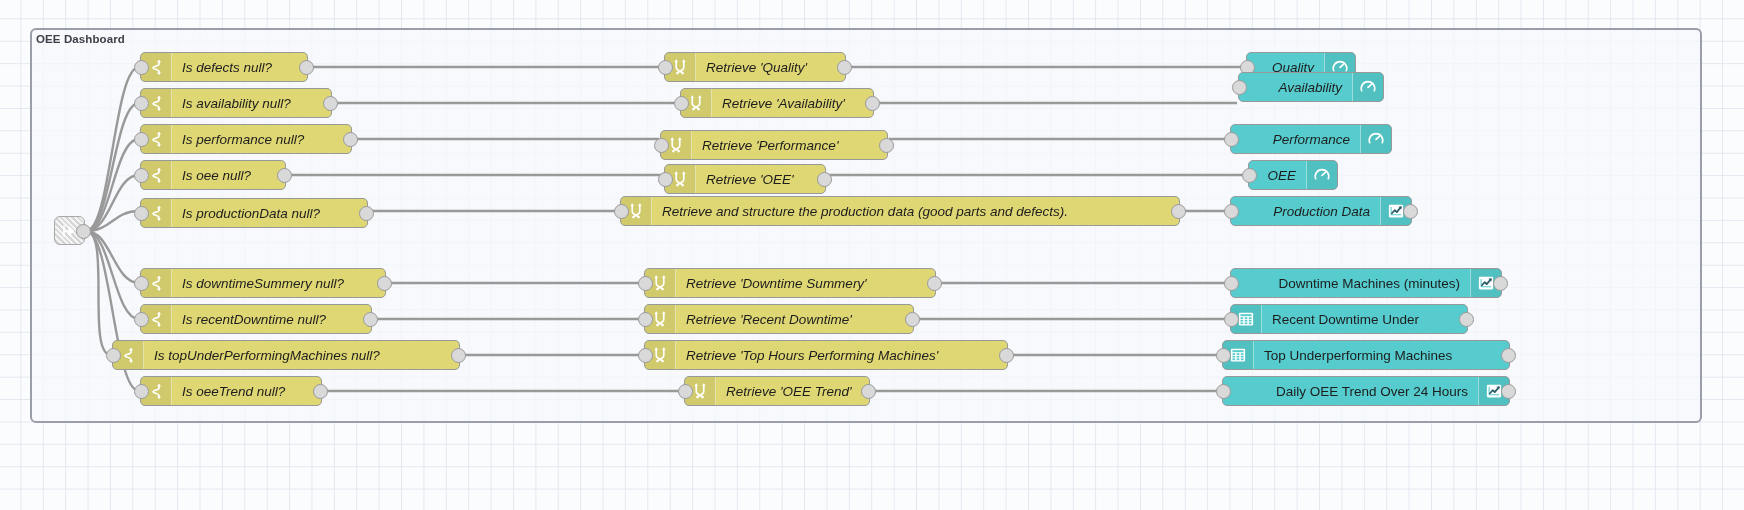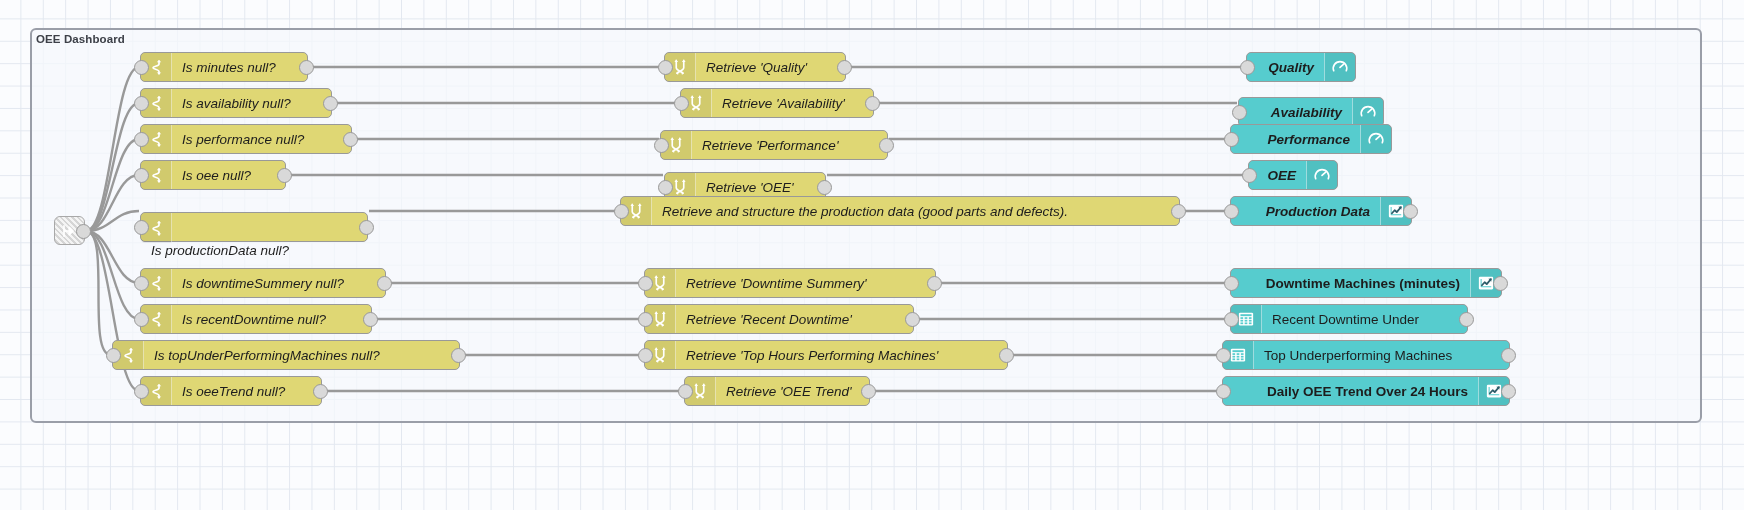--- a/index.html
+++ b/index.html
@@ -88,21 +88,21 @@
     flex: 1 1 auto;
     display: flex;
     align-items: center;
     padding: 0 10px;
     font-size: 13.5px;
     color: #1d1d1d;
     white-space: nowrap;
   }
   .node .label.italic { font-style: italic; }
   .node .label.left   { justify-content: flex-start; }
-  .node .label.right  { justify-content: flex-end; font-weight: bold; }
+  .node .label.right  { justify-content: flex-end; }
 
   
   .port {
     position: absolute;
     width: 13px; height: 13px;
     background: #d9d9d9;
     border: 1px solid #999;
     border-radius: 50%;
     top: 50%;
     margin-top: -7px;
@@ -171,21 +171,21 @@
 
   <div id="nodes-layer">
       <div class="node yellow" style="left: 140px; top: 52px; width: 168px;">
         <div class="icon-box left">
           <svg width="18" height="18" viewBox="0 0 24 24">
             <path d="M16 4 L16 8 M16 8 C16 11 8 11 8 13 C8 15 16 15 16 18 L16 21" fill="none" stroke="#fff" stroke-width="2.3" stroke-linecap="round"></path>
             <path d="M13 5.5 L16 2.8 L19 5.5 Z" fill="#fff"></path>
             <path d="M13 19.2 L16 22 L19 19.2 Z" fill="#fff"></path>
           </svg>
         </div>
-        <div class="label italic left">Is minutes null?</div>
+        <div class="label italic left">Is defects null?</div>
         <span class="port in"></span>
         <span class="port out"></span>
       </div>
       <div class="node yellow" style="left: 140px; top: 88px; width: 192px;">
         <div class="icon-box left">
           <svg width="18" height="18" viewBox="0 0 24 24">
             <path d="M16 4 L16 8 M16 8 C16 11 8 11 8 13 C8 15 16 15 16 18 L16 21" fill="none" stroke="#fff" stroke-width="2.3" stroke-linecap="round"></path>
             <path d="M13 5.5 L16 2.8 L19 5.5 Z" fill="#fff"></path>
             <path d="M13 19.2 L16 22 L19 19.2 Z" fill="#fff"></path>
           </svg>
@@ -211,21 +211,21 @@
           <svg width="18" height="18" viewBox="0 0 24 24">
             <path d="M16 4 L16 8 M16 8 C16 11 8 11 8 13 C8 15 16 15 16 18 L16 21" fill="none" stroke="#fff" stroke-width="2.3" stroke-linecap="round"></path>
             <path d="M13 5.5 L16 2.8 L19 5.5 Z" fill="#fff"></path>
             <path d="M13 19.2 L16 22 L19 19.2 Z" fill="#fff"></path>
           </svg>
         </div>
         <div class="label italic left">Is oee null?</div>
         <span class="port in"></span>
         <span class="port out"></span>
       </div>
-      <div class="node yellow" style="left: 140px; top: 212px; width: 228px; flex-direction: column;">
+      <div class="node yellow" style="left: 140px; top: 198px; width: 228px;">
         <div class="icon-box left">
           <svg width="18" height="18" viewBox="0 0 24 24">
             <path d="M16 4 L16 8 M16 8 C16 11 8 11 8 13 C8 15 16 15 16 18 L16 21" fill="none" stroke="#fff" stroke-width="2.3" stroke-linecap="round"></path>
             <path d="M13 5.5 L16 2.8 L19 5.5 Z" fill="#fff"></path>
             <path d="M13 19.2 L16 22 L19 19.2 Z" fill="#fff"></path>
           </svg>
         </div>
         <div class="label italic left">Is productionData null?</div>
         <span class="port in"></span>
         <span class="port out"></span>
@@ -316,21 +316,21 @@
             <path d="M4.4 5.4 L7 2.6 L9.6 5.4 Z" fill="#fff"></path>
             <path d="M14.4 5.4 L17 2.6 L19.6 5.4 Z" fill="#fff"></path>
             <path d="M13.6 18.4 L17.4 20.6 L14.6 22.2 Z" fill="#fff"></path>
             <path d="M10.4 18.4 L6.6 20.6 L9.4 22.2 Z" fill="#fff"></path>
           </svg>
         </div>
         <div class="label italic left">Retrieve 'Performance'</div>
         <span class="port in"></span>
         <span class="port out"></span>
       </div>
-      <div class="node yellow" style="left: 664px; top: 172px; width: 162px;">
+      <div class="node yellow" style="left: 664px; top: 164px; width: 162px;">
         <div class="icon-box left">
           <svg width="18" height="18" viewBox="0 0 24 24">
             <path d="M7 3 L7 13 C7 16 11 17 16 20" fill="none" stroke="#fff" stroke-width="2.2" stroke-linecap="round"></path>
             <path d="M17 3 L17 13 C17 16 13 17 8 20" fill="none" stroke="#fff" stroke-width="2.2" stroke-linecap="round"></path>
             <path d="M4.4 5.4 L7 2.6 L9.6 5.4 Z" fill="#fff"></path>
             <path d="M14.4 5.4 L17 2.6 L19.6 5.4 Z" fill="#fff"></path>
             <path d="M13.6 18.4 L17.4 20.6 L14.6 22.2 Z" fill="#fff"></path>
             <path d="M10.4 18.4 L6.6 20.6 L9.4 22.2 Z" fill="#fff"></path>
           </svg>
         </div>
@@ -416,21 +416,21 @@
       <div class="node cyan" style="left: 1246px; top: 52px; width: 110px;">
         <div class="label italic right">Quality</div>
         <div class="icon-box right">
           <svg width="18" height="18" viewBox="0 0 24 24">
             <path d="M3.6 17 A9 9 0 1 1 20.4 17" fill="none" stroke="#fff" stroke-width="2.2" stroke-linecap="round"></path>
             <path d="M12 12.5 L16.6 8.4" fill="none" stroke="#fff" stroke-width="2.2" stroke-linecap="round"></path>
           </svg>
         </div>
         <span class="port in"></span>
       </div>
-      <div class="node cyan" style="left: 1238px; top: 97px; width: 146px;">
+      <div class="node cyan" style="left: 1238px; top: 72px; width: 146px;">
         <div class="label italic right">Availability</div>
         <div class="icon-box right">
           <svg width="18" height="18" viewBox="0 0 24 24">
             <path d="M3.6 17 A9 9 0 1 1 20.4 17" fill="none" stroke="#fff" stroke-width="2.2" stroke-linecap="round"></path>
             <path d="M12 12.5 L16.6 8.4" fill="none" stroke="#fff" stroke-width="2.2" stroke-linecap="round"></path>
           </svg>
         </div>
         <span class="port in"></span>
       </div>
       <div class="node cyan" style="left: 1230px; top: 124px; width: 162px;">

